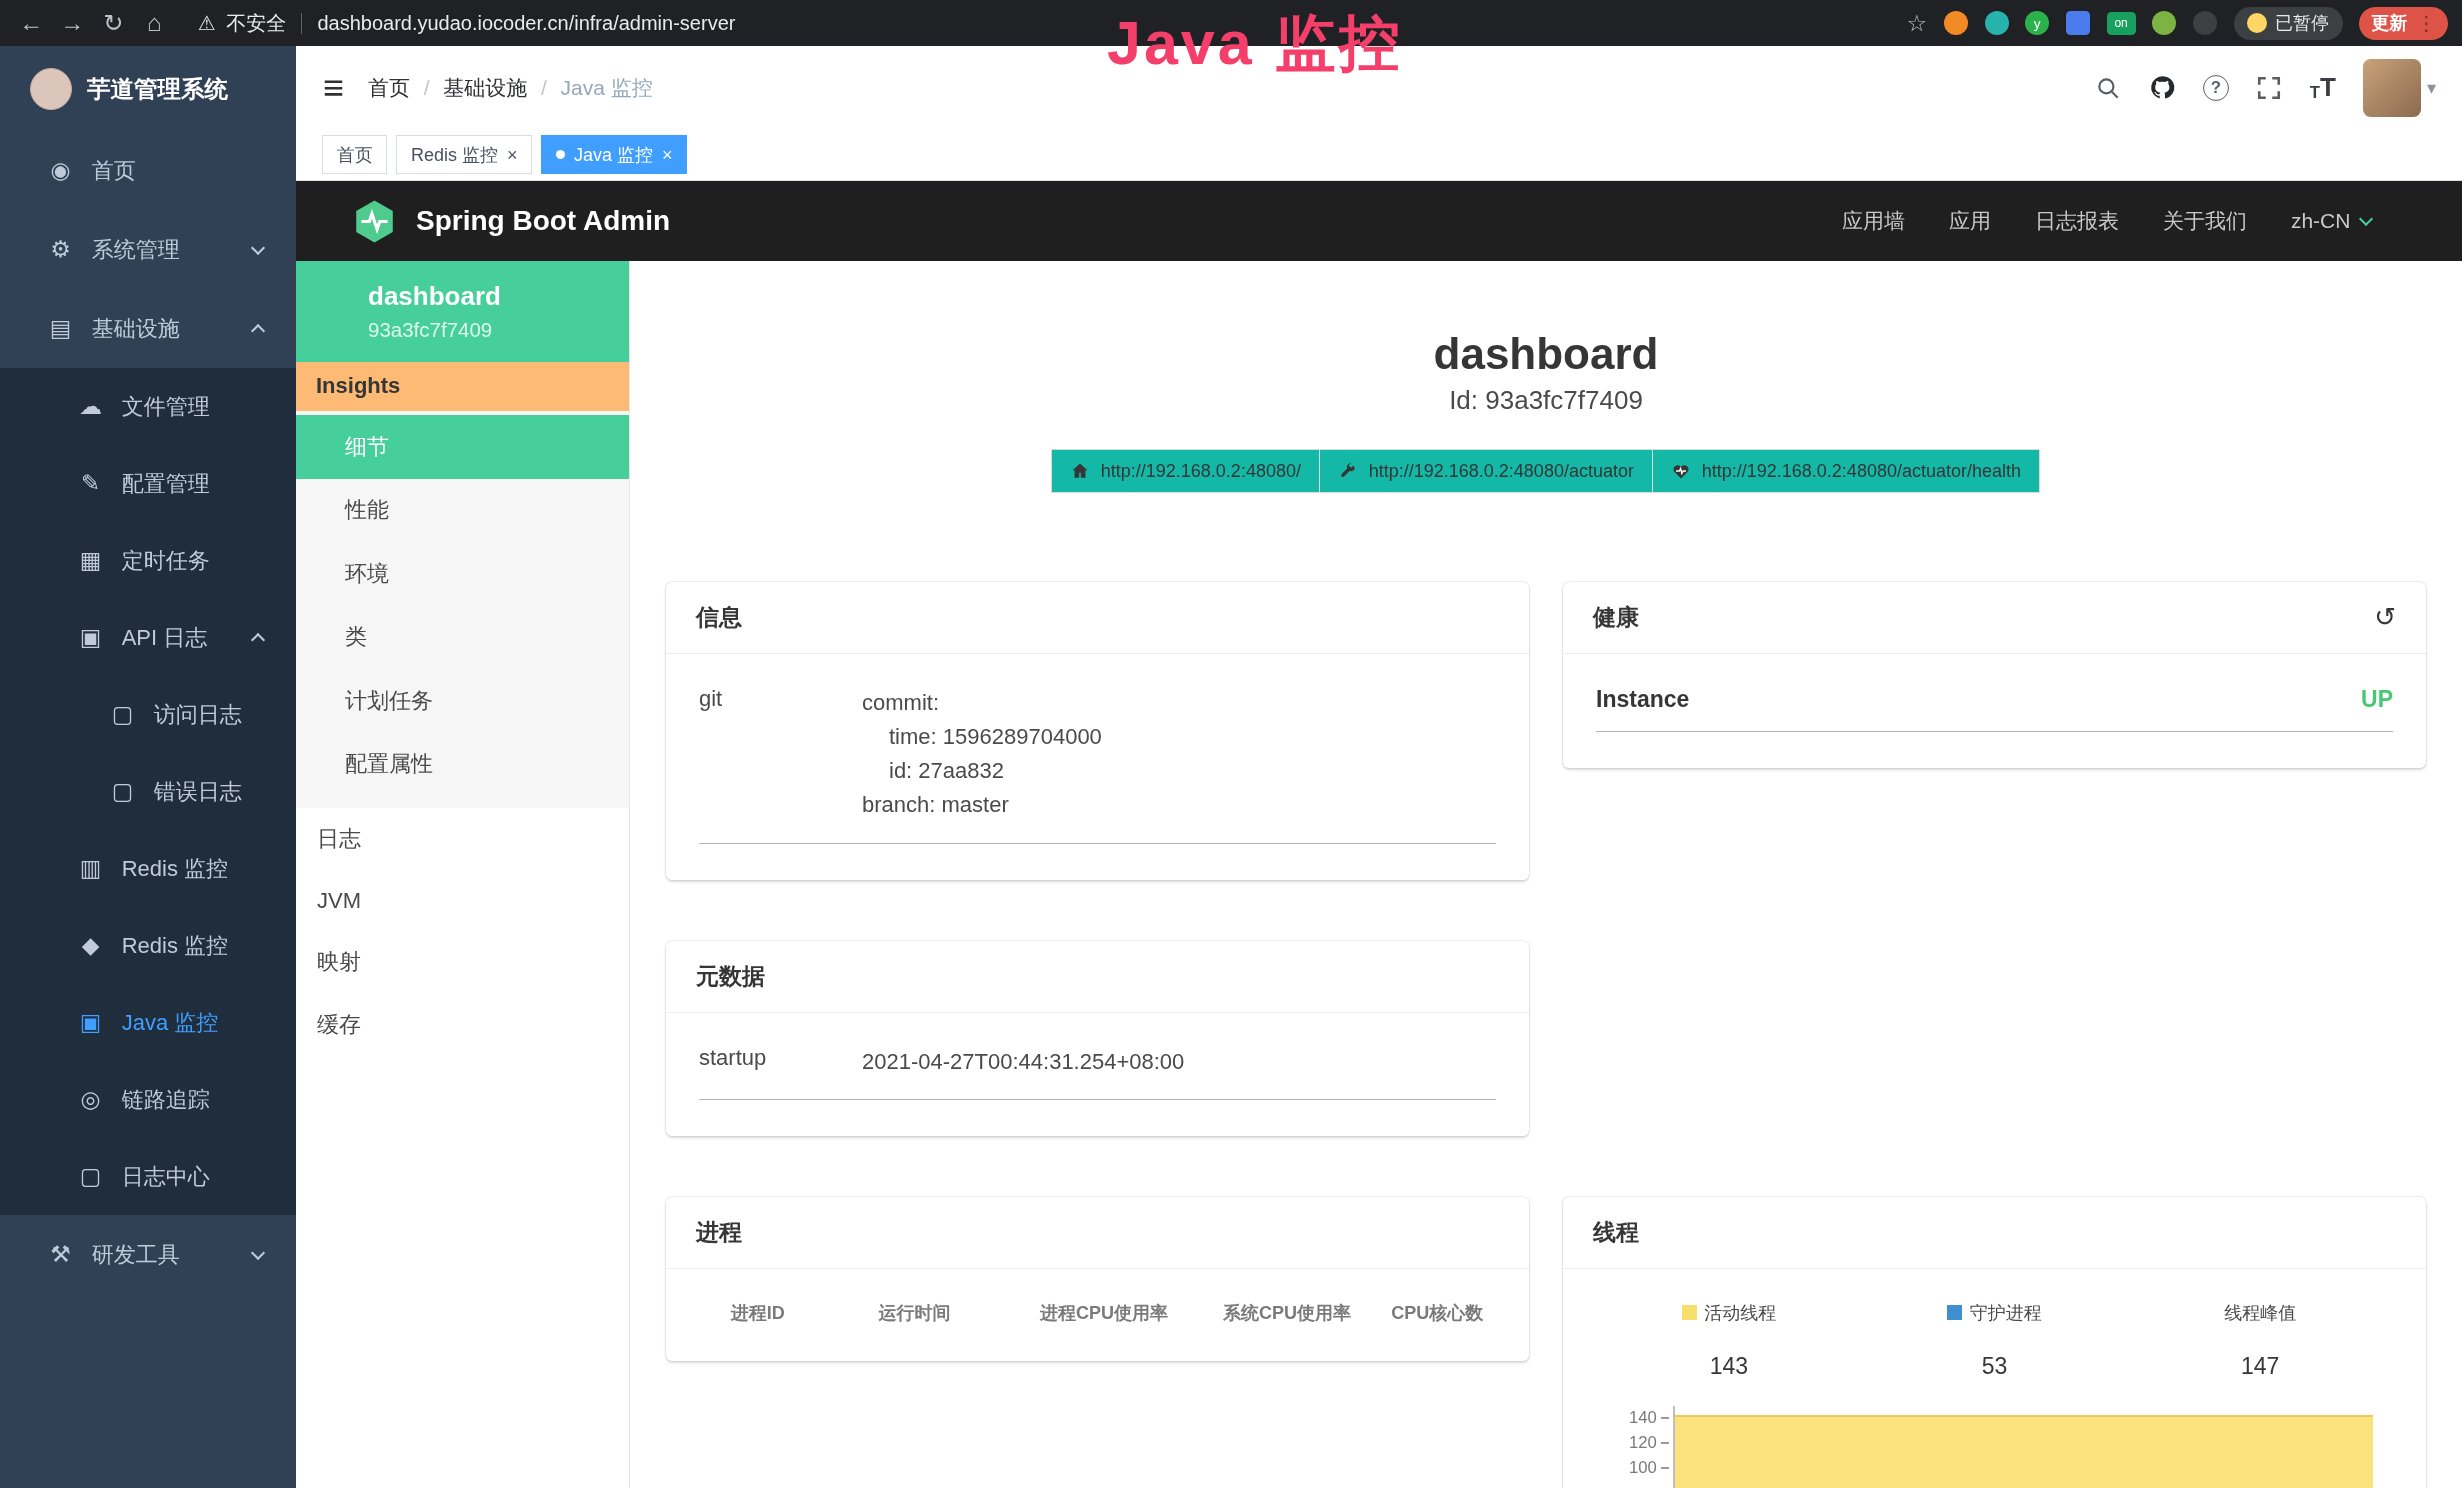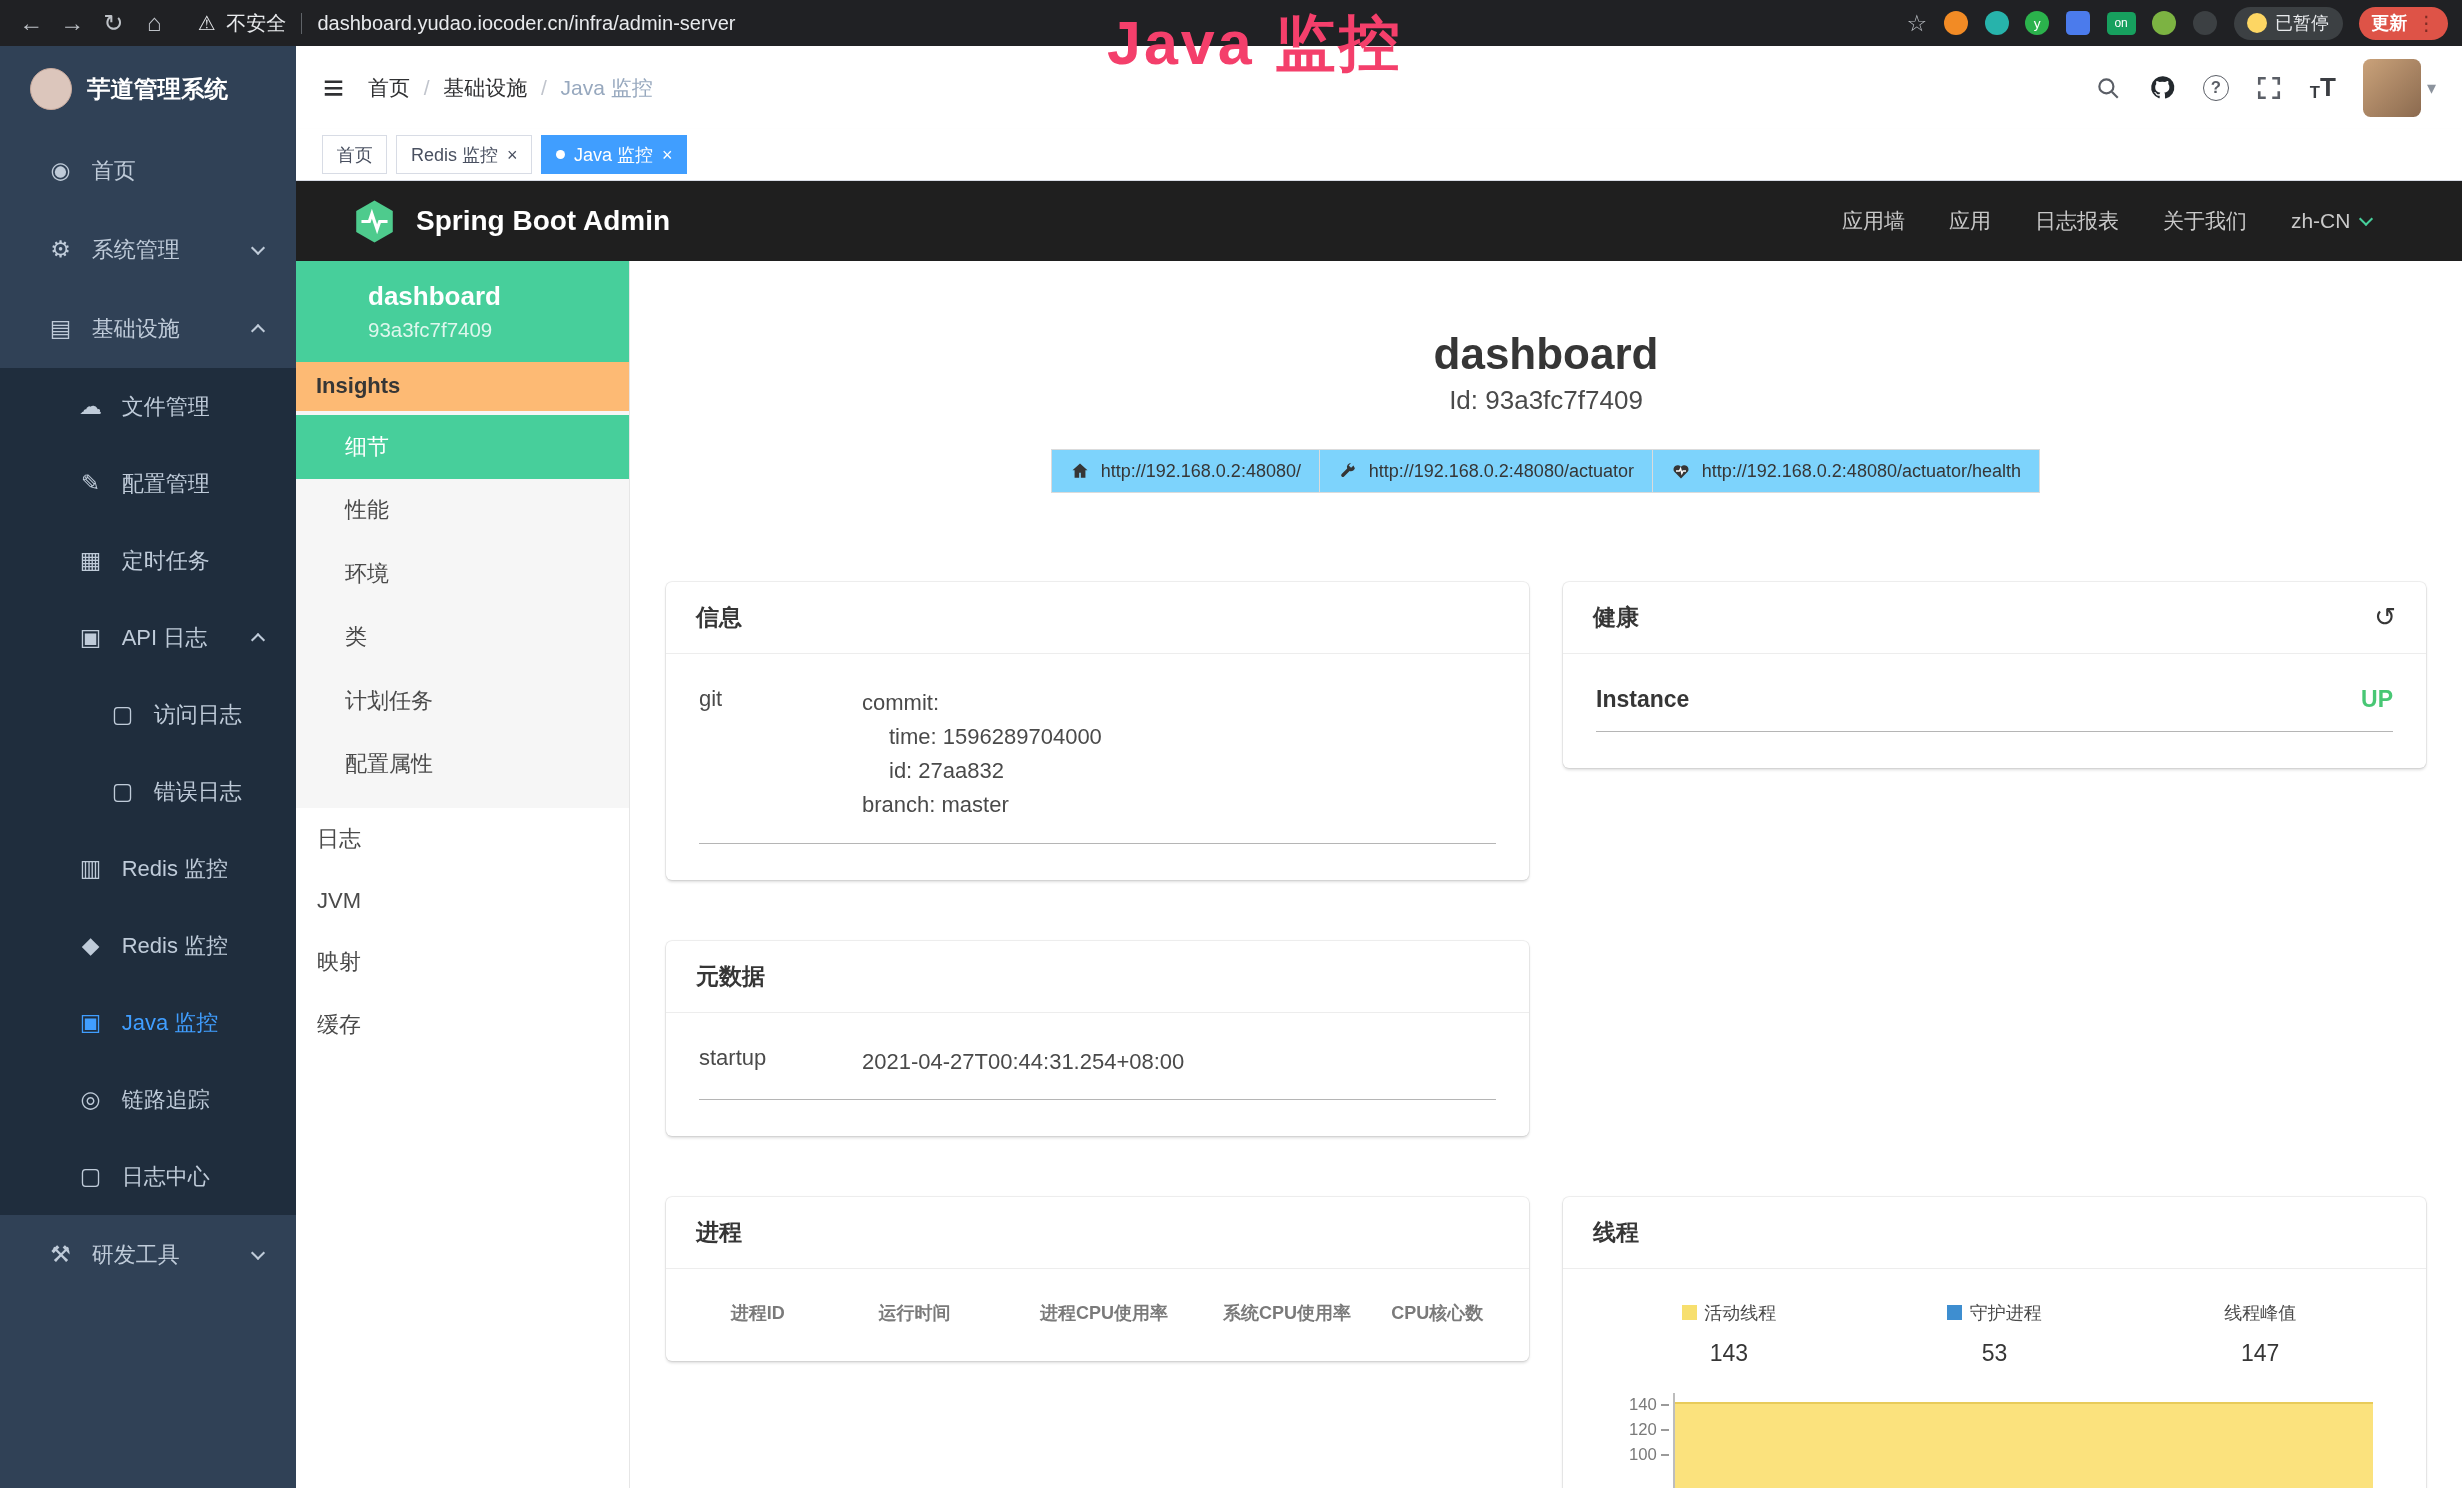--- a/index.html
+++ b/index.html
@@ -92,21 +92,21 @@
   .menu-label { background:#fdba74; color:#363636; font-weight:700; font-size:22px; padding:11.4px 20px; }
   .insights-group { background:#f6f6f6; padding:4.6px 0 12px; }
   .sba-item { font-size:22px; color:#4a4a4a; padding:16.7px 20px 16.7px 49px; cursor:pointer; }
   .sba-item.active { background:#47cf9b; color:#fff; }
   .sba-item.root { padding-left:21px; }
 
   .sba-content { flex:1; background:#fff; padding:68px 36px 0; overflow:hidden; }
   .page-title { text-align:center; font-size:44px; font-weight:700; color:#363636; }
   .page-sub { text-align:center; font-size:26px; color:#4a4a4a; margin-top:6px; }
   .links-row { display:flex; justify-content:center; margin-top:33px; }
-  .link-btn { display:inline-flex; align-items:center; gap:10.6px; border:0.8px solid #dbdbdb; padding:10.6px 18px; font-size:18px; color:#363636; background:#7dd3fc; margin-left:-0.8px; cursor:pointer; white-space:nowrap; }
+  .link-btn { display:inline-flex; align-items:center; gap:10.6px; border:0.8px solid #dbdbdb; padding:10.6px 18px; font-size:18px; color:#363636; background:#14b8a6; margin-left:-0.8px; cursor:pointer; white-space:nowrap; }
   .link-ic { width:20px; height:20px; }
 
   .cards { display:grid; grid-template-columns:1fr 1fr; column-gap:34px; row-gap:61px; margin-top:89px; align-items:start; }
   .card { background:#fff; border-radius:6px; box-shadow:0 1.5px 3px rgba(10,10,10,.14), 0 0 0 0.8px rgba(10,10,10,.07); }
   .card-head { display:flex; justify-content:space-between; align-items:center; padding:20px 30px; border-bottom:0.8px solid #ededed; font-size:23px; font-weight:700; color:#363636; }
   .card-body { padding:32px 33px 36px; }
   .hist-ic { font-size:26px; font-weight:400; color:#363636; cursor:pointer; }
 
   .kv { display:flex; border-bottom:0.8px solid #b5b5b5; padding-bottom:20px; }
   .kv-key { width:163px; flex-shrink:0; font-size:22px; color:#4a4a4a; }
@@ -119,21 +119,21 @@
 
   .proc-head, .proc-vals { display:grid; grid-template-columns:0.9fr 1.5fr 1.4fr 1.4fr 0.9fr; text-align:center; }
   .proc-head { font-size:18px; color:#7a7a7a;font-weight:bold; }
   .proc-vals { font-size:23px; color:#363636; margin-top:13.7px; padding-bottom:23px; border-bottom:0.8px solid #b5b5b5; }
 
   .legend { display:grid; grid-template-columns:1fr 1fr 1fr; text-align:center; }
   .legend-top { display:inline-flex; align-items:center; gap:7.6px; font-size:18px; color:#4a4a4a; }
   .sw { width:15px; height:15px; display:inline-block; }
   .sw-yellow { background:#f7df6e; }
   .sw-blue { background:#3e8ed0; }
-  .legend-val { font-size:23px; color:#363636; margin-top:15px; }
+  .legend-val { font-size:23px; color:#363636; margin-top:28px; }
   .chart { position:relative; margin-top:26px; height:121px; }
   .yaxis { position:absolute; left:0; top:0; width:73px; }
   .ytick { display:flex; align-items:center; justify-content:flex-end; gap:4.6px; height:25px; font-size:16.7px; color:#7a7a7a; }
   .tickmark { width:7.6px; height:1.5px; background:#9a9a9a; display:inline-block; }
   .axisline { position:absolute; left:77px; top:0; bottom:-30px; width:1.5px; background:#bdbdbd; }
   .area { position:absolute; left:79px; right:20px; top:9px; height:167px; background:#fbe27d; border-top:2.3px solid #e8cb5a; }
 
   .cards .c-info { grid-column:1; grid-row:1; }
   .cards .c-health { grid-column:2; grid-row:1; }
   .cards .c-meta { grid-column:1; grid-row:2; }

